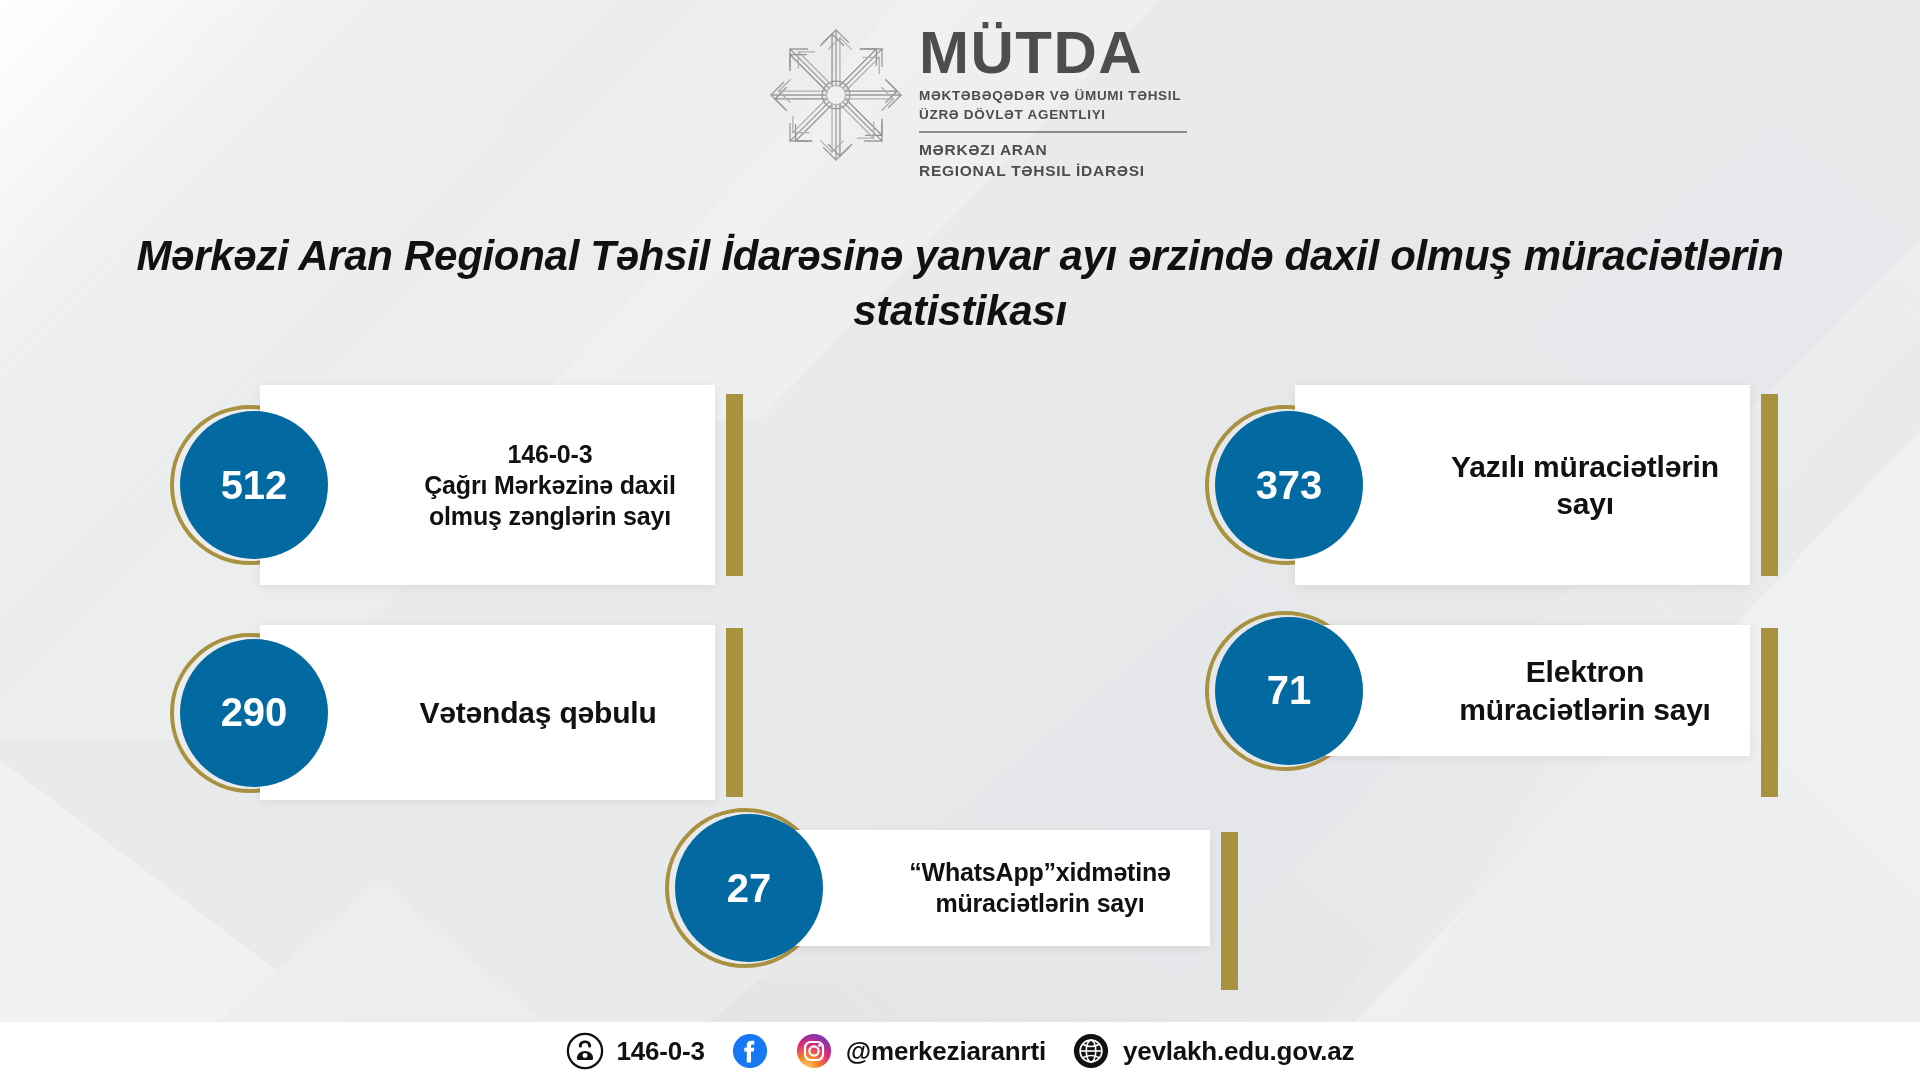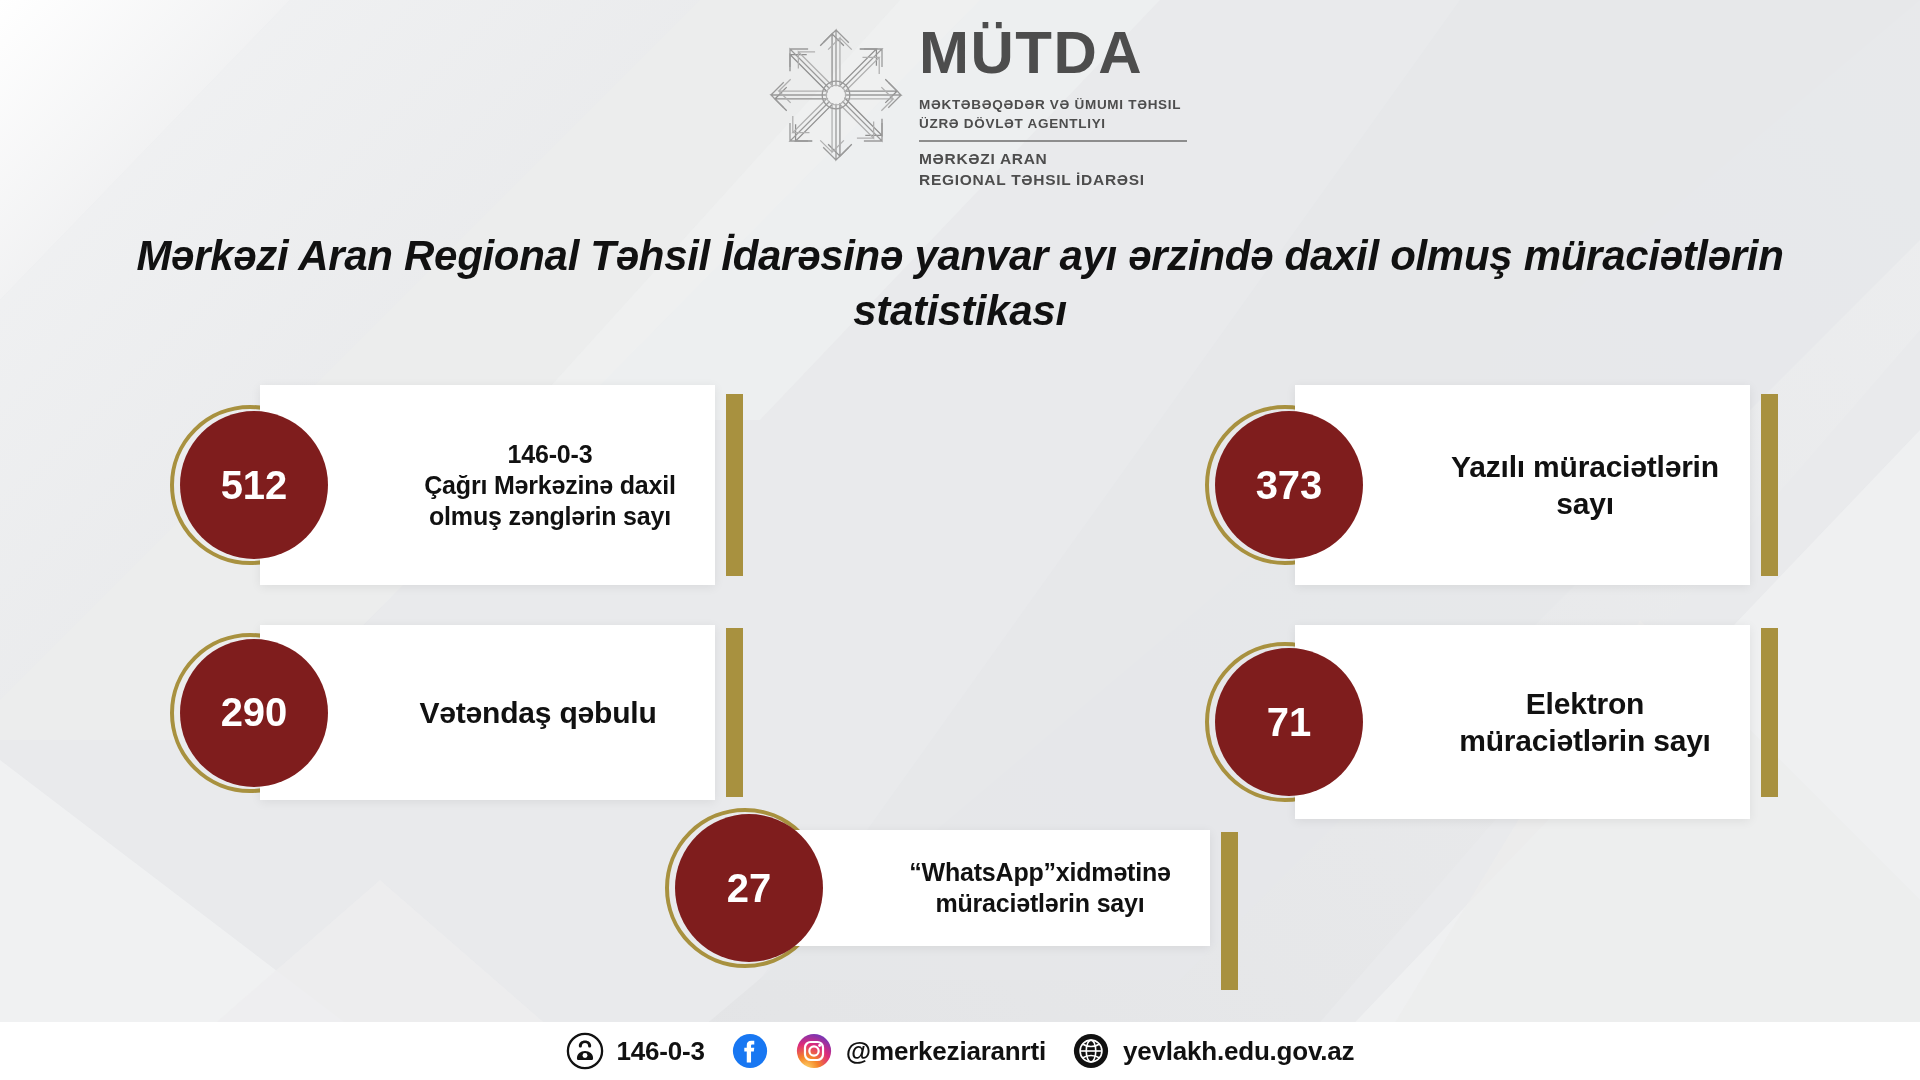--- a/index.html
+++ b/index.html
@@ -22,21 +22,21 @@
   }
   .logo-wrap { display:flex; align-items:flex-start; gap:14px; }
   .logo-mark { width:138px; height:162px; flex:none; }
   .logo-text { padding-top:10px; }
   .logo-title {
     font-size:60px; font-weight:800; letter-spacing:1.5px;
     color:#4d4d4d; line-height:.95;
   }
   .logo-sub {
     font-size:13.5px; font-weight:700; letter-spacing:.7px;
-    color:#4d4d4d; line-height:1.38; margin-top:15px;
+    color:#4d4d4d; line-height:1.38; margin-top:6px;
     text-transform:uppercase;
   }
   .logo-rule {
     height:1.5px; background:#8d8d8d; margin:7px 0 6px 0; width:268px;
   }
   .logo-sub2 {
     font-size:15.5px; font-weight:700; letter-spacing:.7px;
     color:#4d4d4d; line-height:1.38; text-transform:uppercase;
   }
 
@@ -64,21 +64,21 @@
     position:absolute; top:0; height:100%;
     background:#fff; z-index:2;
     display:flex; align-items:center; justify-content:center;
     box-shadow:0 2px 10px rgba(0,0,0,.07);
   }
   .stat .bar {
     position:absolute; width:17px; background:#a8913f; z-index:2;
   }
   .stat .circle {
     position:absolute; top:50%; transform:translateY(-50%);
-    background:#7f1d1d; border-radius:50%; z-index:4;
+    background:#0369a1; border-radius:50%; z-index:4;
     display:flex; align-items:center; justify-content:center;
     color:#fff; font-weight:800;
   }
   .stat .label {
     z-index:3; color:#111; font-weight:800; text-align:center;
     line-height:1.24; letter-spacing:-.2px;
   }
 
   
   #stat-calls  { left:170px;  top:385px;  width:545px; height:200px; }
@@ -95,21 +95,21 @@
   #stat-citizen .bar    { left:556px; top:3px; height:169px; }
   #stat-citizen .label  { position:absolute; left:188px; width:360px; font-size:30px; }
 
   #stat-written { left:1205px; top:385px; width:545px; height:200px; }
   #stat-written .ring   { left:0;   width:160px; height:160px; }
   #stat-written .circle { left:10px; width:148px; height:148px; font-size:40px; }
   #stat-written .card   { left:90px; width:455px; }
   #stat-written .bar    { left:556px; top:9px; height:182px; }
   #stat-written .label  { position:absolute; left:200px; width:360px; font-size:30px; }
 
-  #stat-electron { left:1205px; top:625px; width:545px; height:194px; }
+  #stat-electron { left:1205px; top:625px; width:545px; height:131px; }
   #stat-electron .ring   { left:0;   width:160px; height:160px; }
   #stat-electron .circle { left:10px; width:148px; height:148px; font-size:40px; }
   #stat-electron .card   { left:90px; width:455px; }
   #stat-electron .bar    { left:556px; top:3px; height:169px; }
   #stat-electron .label  { position:absolute; left:200px; width:360px; font-size:30px; }
 
   #stat-whatsapp { left:665px; top:830px; width:545px; height:116px; }
   #stat-whatsapp .ring   { left:0;   width:160px; height:160px; }
   #stat-whatsapp .circle { left:10px; width:148px; height:148px; font-size:40px; }
   #stat-whatsapp .card   { left:90px; width:455px; }

